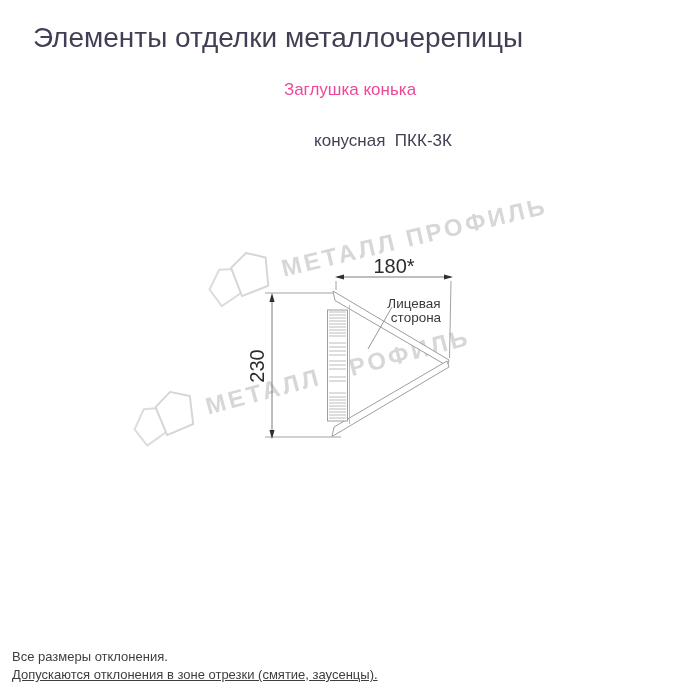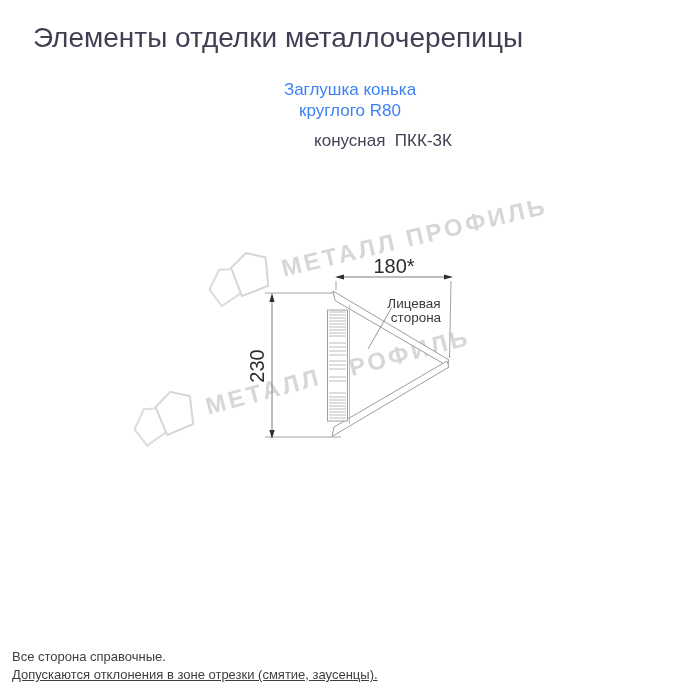--- a/index.html
+++ b/index.html
@@ -6,21 +6,21 @@
   body{
     width:700px;height:700px;position:relative;background:#ffffff;
     font-family:"Liberation Sans", sans-serif;overflow:hidden;
   }
   .page-title{
     position:absolute;top:22px;left:0;width:556px;text-align:center;
     font-size:28px;font-weight:400;color:#443e54;letter-spacing:0px;
   }
   .product-block{
     position:absolute;top:79px;left:0;width:700px;text-align:center;
-    font-size:17px;line-height:21px;color:#3b82f6;
+    font-size:17px;line-height:21px;color:#ec4899;
   }
   .product-variant{
     position:absolute;top:131px;left:0;width:700px;text-align:center;
     font-size:17px;color:#474156;white-space:pre;margin-left:33px;
   }
   .watermark{
     position:absolute;display:flex;align-items:center;gap:7px;
     z-index:1;pointer-events:none;
   }
   .watermark .wm-text{
@@ -36,21 +36,20 @@
   .footer-1{top:649px;}
   .footer-2{top:667px;text-decoration:underline;}
 </style>
 </head>
 <body>
 
 <div class="page-title">Элементы отделки металлочерепицы</div>
 
 <div class="product-block">
   <div>Заглушка конька</div>
-  <div>круглого R80</div>
 </div>
 
 <div class="product-variant">конусная  ПКК-3К</div>
 
 <div class="watermark wm-1">
   <svg width="74" height="54" viewBox="0 0 74 54">
     <path d="M6,30 L20,13 L36,16 L38,40 L14,49 Z" fill="#ffffff" stroke="#dcdcdc" stroke-width="2" stroke-linejoin="round"></path>
     <path d="M32,14 L50,3 L68,12 L64,40 L36,44 Z" fill="#ffffff" stroke="#d6d6d6" stroke-width="2" stroke-linejoin="round"></path>
   </svg>
   <span class="wm-text">МЕТАЛЛ ПРОФИЛЬ</span>
@@ -88,14 +87,14 @@
   <line x1="347.5" y1="305" x2="347.5" y2="424" stroke="#b5b5b5" stroke-width="0.9"></line>
   <rect x="325.5" y="310" width="20" height="111" fill="#ffffff" stroke="#9e9e9e" stroke-width="1"></rect>
   <path d="M327 312H344M327 315H344M327 318H344M327 321H344M327 324H344M327 327H344M327 330H344M327 333H344M327 336H344M327 343H344M327 347H344M327 351H344M327 355H344M327 361H344M327 365H344M327 369H344M327 377H344M327 381H344M327 393H344M327 397H344M327 400H344M327 403H344M327 406H344M327 409H344M327 412H344M327 415H344M327 418H344" stroke="#ababab" stroke-width="0.8" fill="none"></path>
 
   <path d="M390,307 L366,349" stroke="#8a8a8a" stroke-width="0.9" fill="none"></path>
 
   <text x="412" y="308" text-anchor="middle" font-size="13.5" fill="#3a3a3a">Лицевая</text>
   <text x="414" y="322" text-anchor="middle" font-size="13.5" fill="#3a3a3a">сторона</text>
 </svg>
 
-<div class="footer-note footer-1">Все сторона справочные.</div>
+<div class="footer-note footer-1">Все размеры отклонения.</div>
 <div class="footer-note footer-2">Допускаются отклонения в зоне отрезки (смятие, заусенцы).</div>
 
 </body></html>

